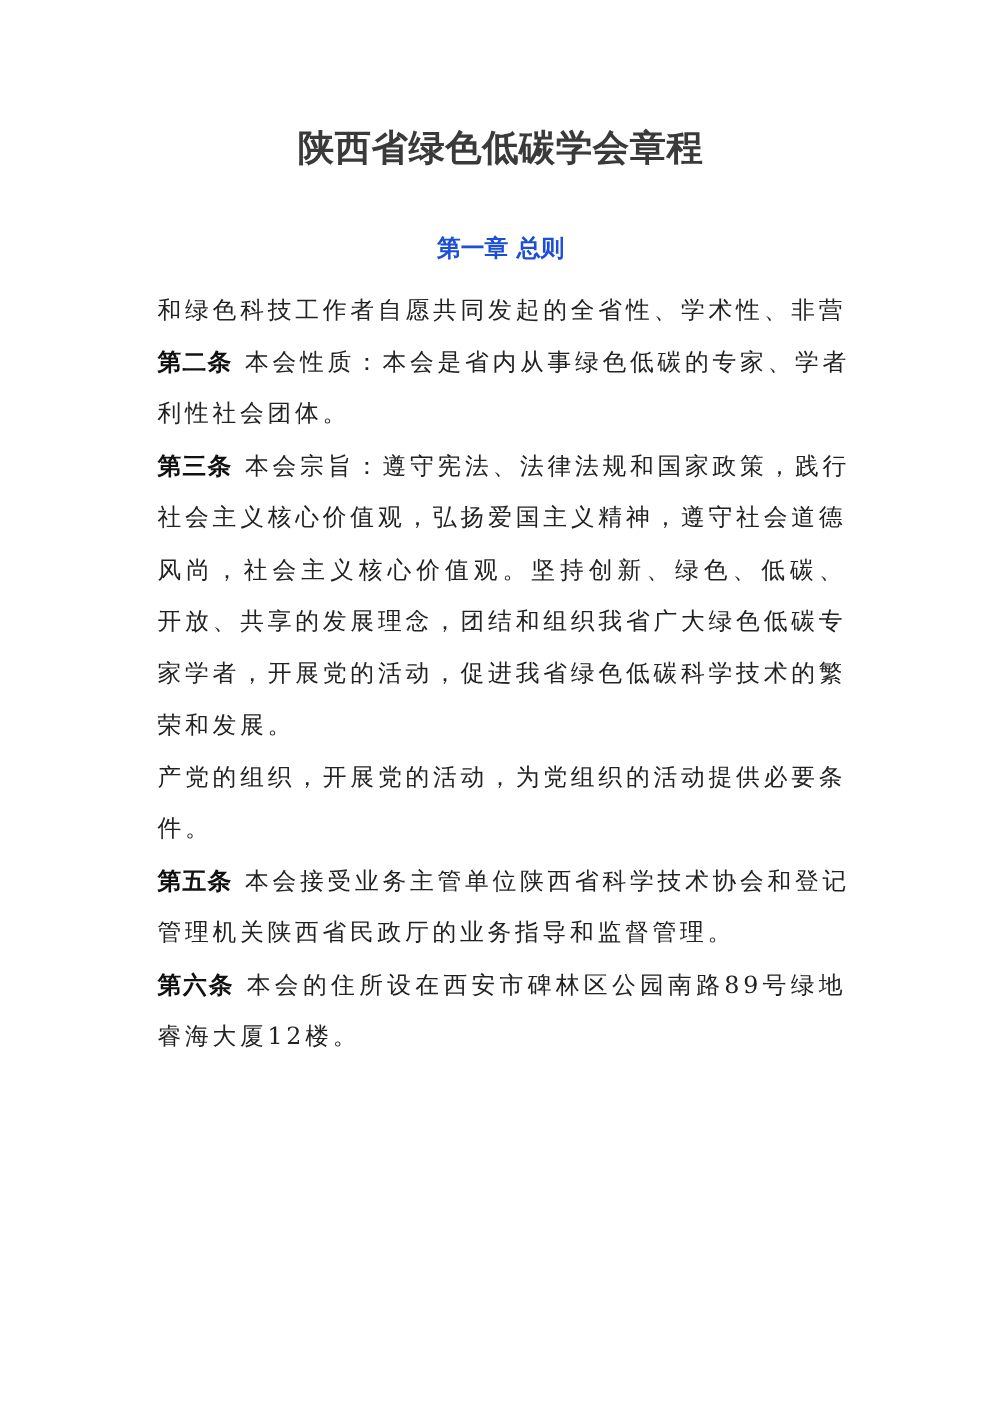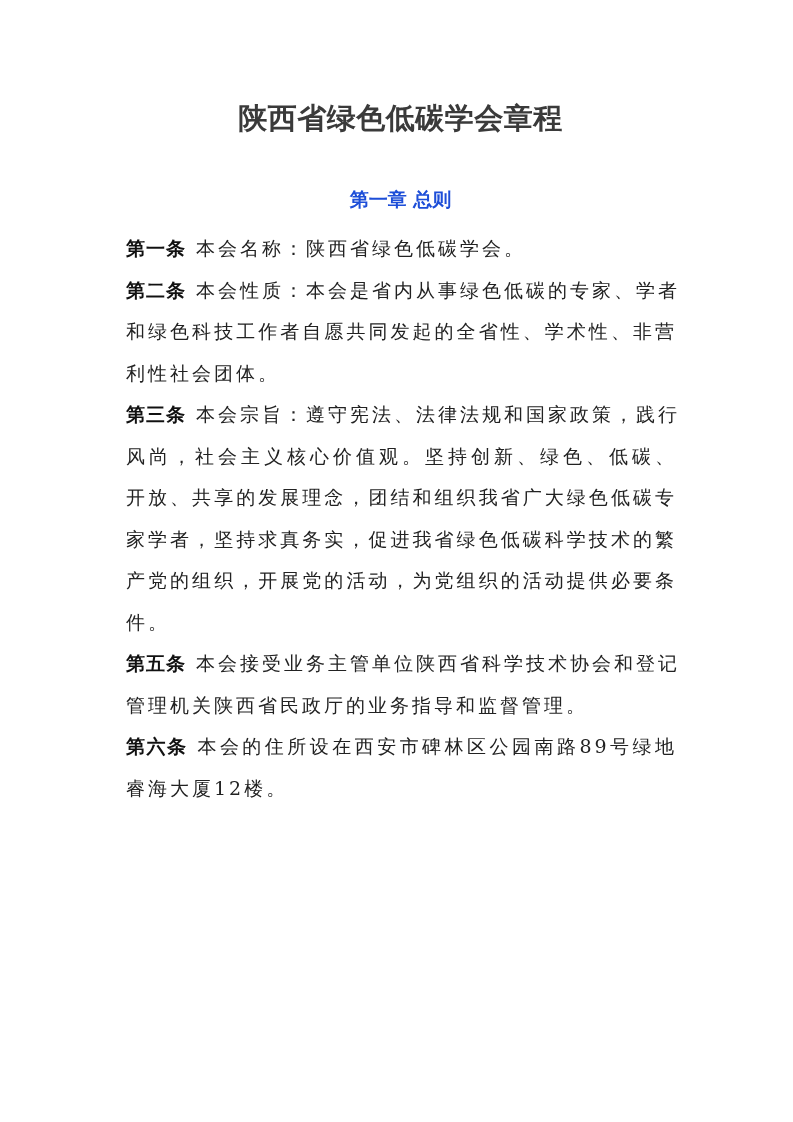--- a/index.html
+++ b/index.html
@@ -28,30 +28,31 @@
   </style>
 </head>
 <body>
 
 <div class="page">
   <div class="title">陕西省绿色低碳学会章程</div>
   <div class="chapter ch1">第一章 总则</div>
 
   <div class="body">
 
-    <div class="line last"><span class="art">第一条</span><span>本会名称：陕西省绿色低碳学会。</span></div>
 
+    <div class="line">和绿色科技工作者自愿共同发起的全省性、学术性、非营</div>
     <div class="line"><span class="art">第二条</span><span>本会性质：本会是省内从事绿色低碳的专家、学者</span></div>
-    <div class="line">和绿色科技工作者自愿共同发起的全省性、学术性、非营</div>
     <div class="line last">利性社会团体。</div>
 
     <div class="line"><span class="art">第三条</span><span>本会宗旨：遵守宪法、法律法规和国家政策，践行</span></div>
+    <div class="line">社会主义核心价值观，弘扬爱国主义精神，遵守社会道德</div>
     <div class="line">风尚，社会主义核心价值观。坚持创新、绿色、低碳、</div>
     <div class="line">开放、共享的发展理念，团结和组织我省广大绿色低碳专</div>
-    <div class="line">家学者，坚持求真务实，促进我省绿色低碳科学技术的繁</div>
+    <div class="line">家学者，开展党的活动，促进我省绿色低碳科学技术的繁</div>
+    <div class="line last">荣和发展。</div>
 
     <div class="line">产党的组织，开展党的活动，为党组织的活动提供必要条</div>
     <div class="line last">件。</div>
 
     <div class="line"><span class="art">第五条</span><span>本会接受业务主管单位陕西省科学技术协会和登记</span></div>
     <div class="line last">管理机关陕西省民政厅的业务指导和监督管理。</div>
 
     <div class="line"><span class="art">第六条</span><span>本会的住所设在西安市碑林区公园南路89号绿地</span></div>
     <div class="line last">睿海大厦12楼。</div>
   </div>

